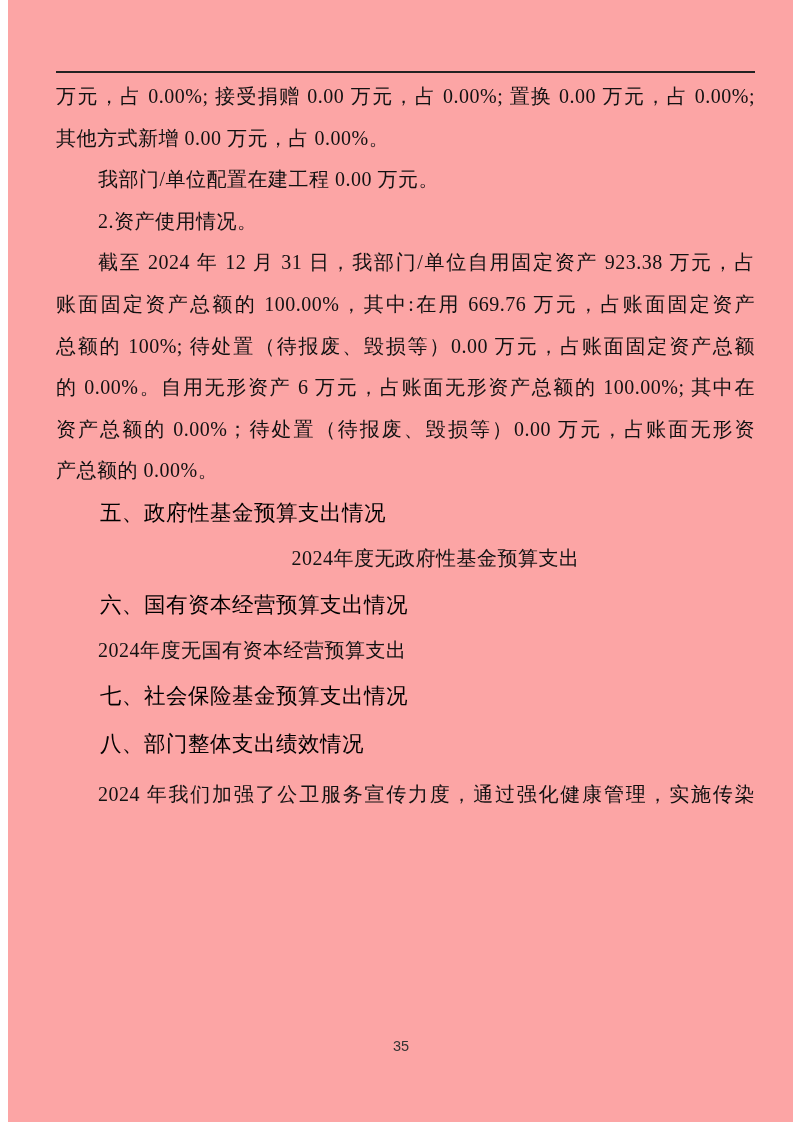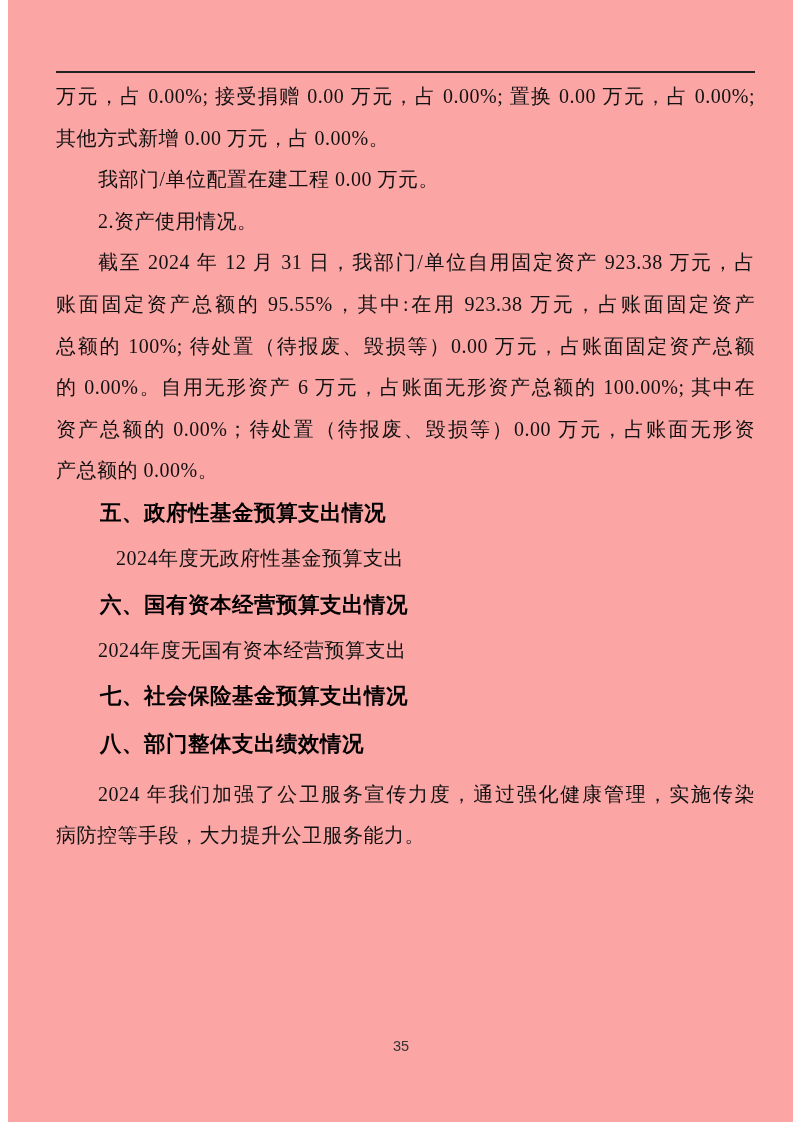--- a/index.html
+++ b/index.html
@@ -31,24 +31,24 @@
     letter-spacing: 0.5px;
     color: #111111;
   }
   
   .j {
     text-align: justify;
     text-align-last: justify;
     text-justify: inter-character;
   }
   .ind2 { padding-left: 42px; }
-  .ind3 { padding-left: 60px; }
+  .ind3 { padding-left: 60px; text-align: center; }
   .heading {
     font-family: "Liberation Sans", "DejaVu Sans", sans-serif;
-    font-weight: bold;
+    font-weight: normal;
     font-size: 21.5px;
     line-height: 41.6px;
     letter-spacing: 0.5px;
     color: #000000;
     padding-left: 44px;
   }
   .h5 { margin-top: 1px;  margin-bottom: 3px; }
   .h6 { margin-top: 6px;  margin-bottom: 3px; }
   .h7 { margin-top: 5px;  margin-bottom: 5px; }
   .h8 { margin-top: 6px;  margin-bottom: 0; }
@@ -69,35 +69,34 @@
 
   <div class="header-rule"></div>
 
   <div class="content">
 
     <div class="line j">万元，占 0.00%; 接受捐赠 0.00 万元，占 0.00%; 置换 0.00 万元，占 0.00%;</div>
     <div class="line">其他方式新增 0.00 万元，占 0.00%。</div>
     <div class="line ind2">我部门/单位配置在建工程 0.00 万元。</div>
     <div class="line ind2">2.资产使用情况。</div>
     <div class="line ind2 j">截至 2024 年 12 月 31 日，我部门/单位自用固定资产 923.38 万元，占</div>
-    <div class="line j">账面固定资产总额的 95.55%，其中:在用 923.38 万元，占账面固定资产</div>
+    <div class="line j">账面固定资产总额的 100.00%，其中:在用 669.76 万元，占账面固定资产</div>
     <div class="line j">总额的 100%; 待处置（待报废、毁损等）0.00 万元，占账面固定资产总额</div>
     <div class="line j">的 0.00%。自用无形资产 6 万元，占账面无形资产总额的 100.00%; 其中在</div>
     <div class="line j">资产总额的 0.00%；待处置（待报废、毁损等）0.00 万元，占账面无形资</div>
     <div class="line">产总额的 0.00%。</div>
 
     <div class="heading h5">五、政府性基金预算支出情况</div>
     <div class="line ind3">2024年度无政府性基金预算支出</div>
 
     <div class="heading h6">六、国有资本经营预算支出情况</div>
     <div class="line ind2">2024年度无国有资本经营预算支出</div>
 
     <div class="heading h7">七、社会保险基金预算支出情况</div>
 
     <div class="heading h8">八、部门整体支出绩效情况</div>
     <div class="line ind2 j p9-first">2024 年我们加强了公卫服务宣传力度，通过强化健康管理，实施传染</div>
-    <div class="line">病防控等手段，大力提升公卫服务能力。</div>
 
   </div>
 
   <div class="page-number">35</div>
 
 </div>
 
 </body></html>

